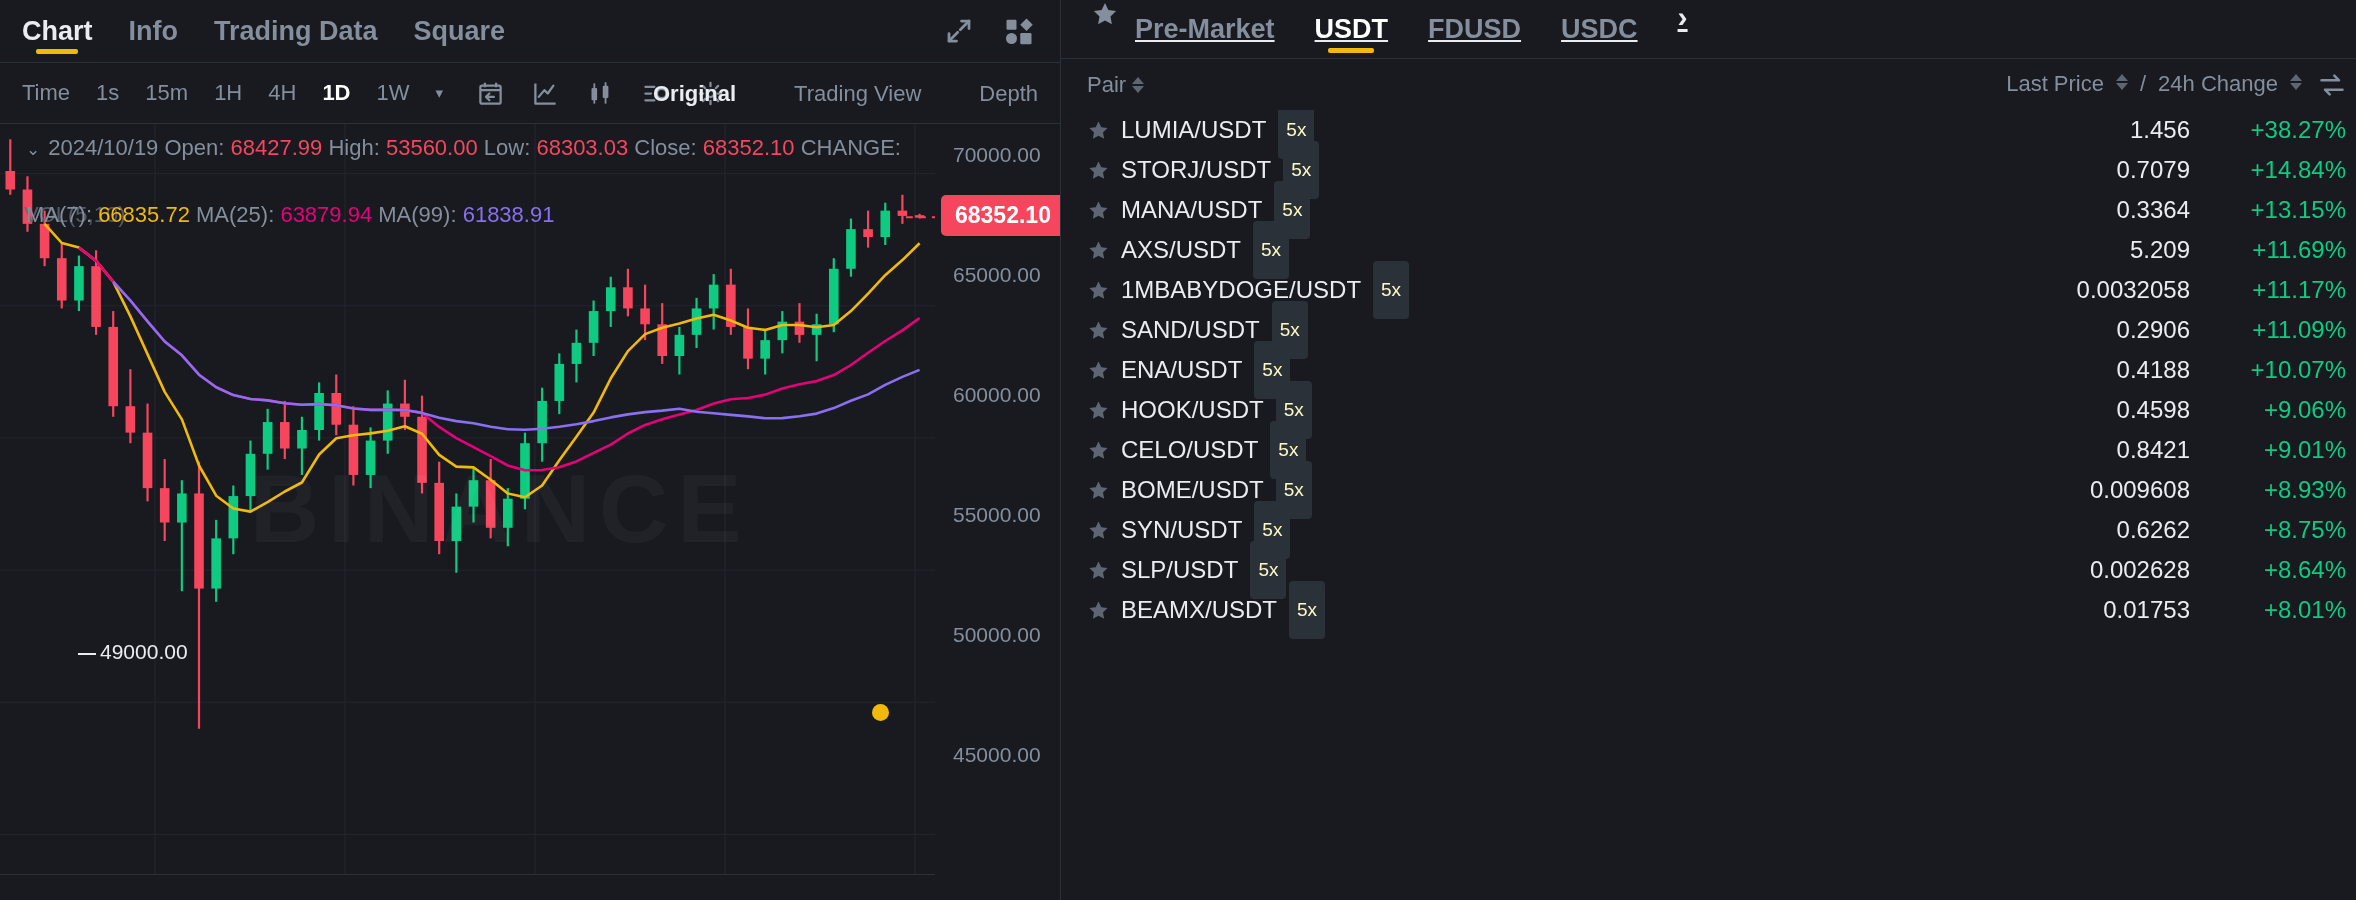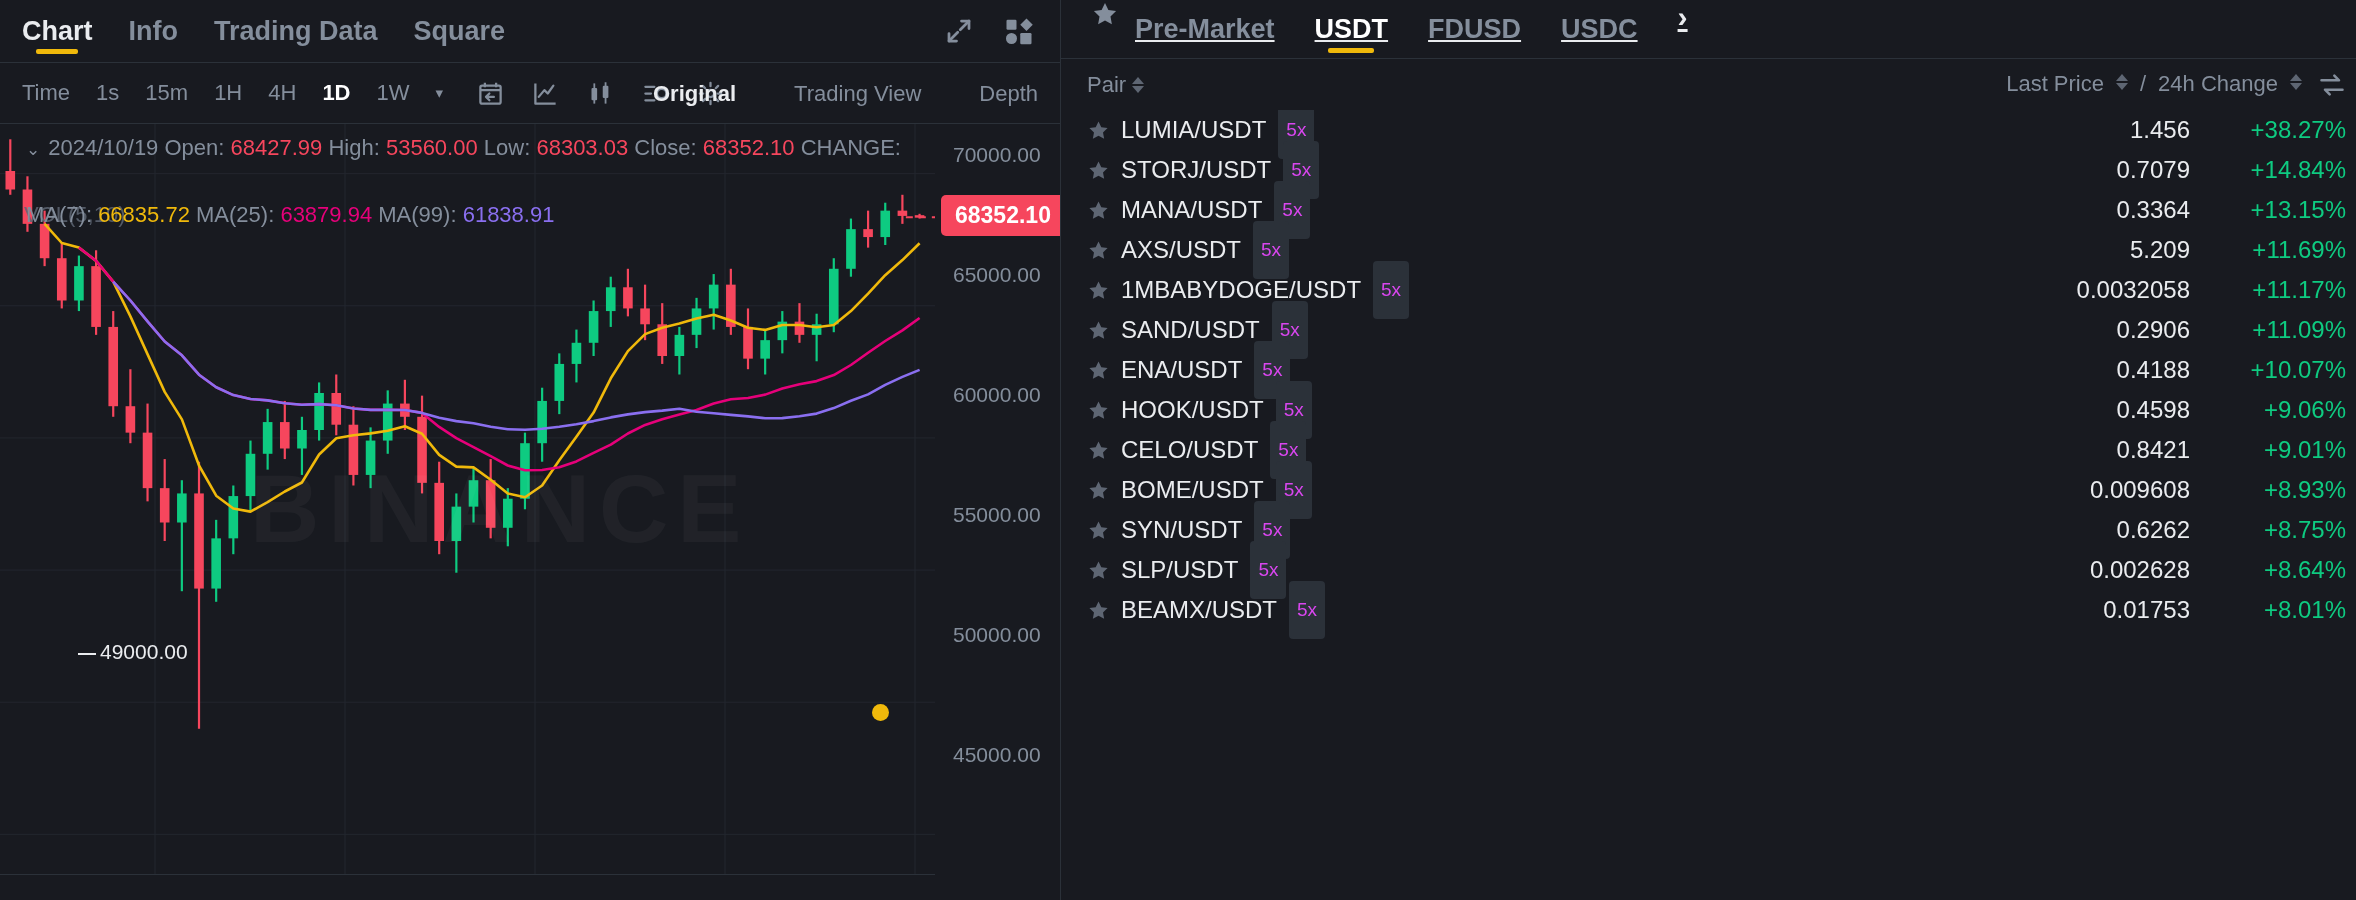--- a/index.html
+++ b/index.html
@@ -143,21 +143,21 @@
   .rows { position:absolute; left:0; top:110px; right:0; bottom:0; overflow:hidden; }
   .row {
     height:40px; display:flex; align-items:center;
     padding:0 10px 0 26px; cursor:pointer;
   }
   .row-star { width:34px; display:flex; align-items:center; }
   .row-pair {
     font-size:24px; color:#eaecef; white-space:nowrap; margin-right:12px;
   }
   .lev {
-    font-size:19px; color:#d946ef; background:#2b3139;
+    font-size:19px; color:#fef9c3; background:#2b3139;
     padding:18px 8px; border-radius:4px; white-space:nowrap;
   }
   .row-spacer { flex:1; }
   .row-price {
     font-size:24px; color:#eaecef; text-align:right; white-space:nowrap;
     min-width:150px; margin-right:18px;
   }
   .row-chg {
     font-size:24px; color:#0ecb81; text-align:right; white-space:nowrap;
     min-width:138px;

